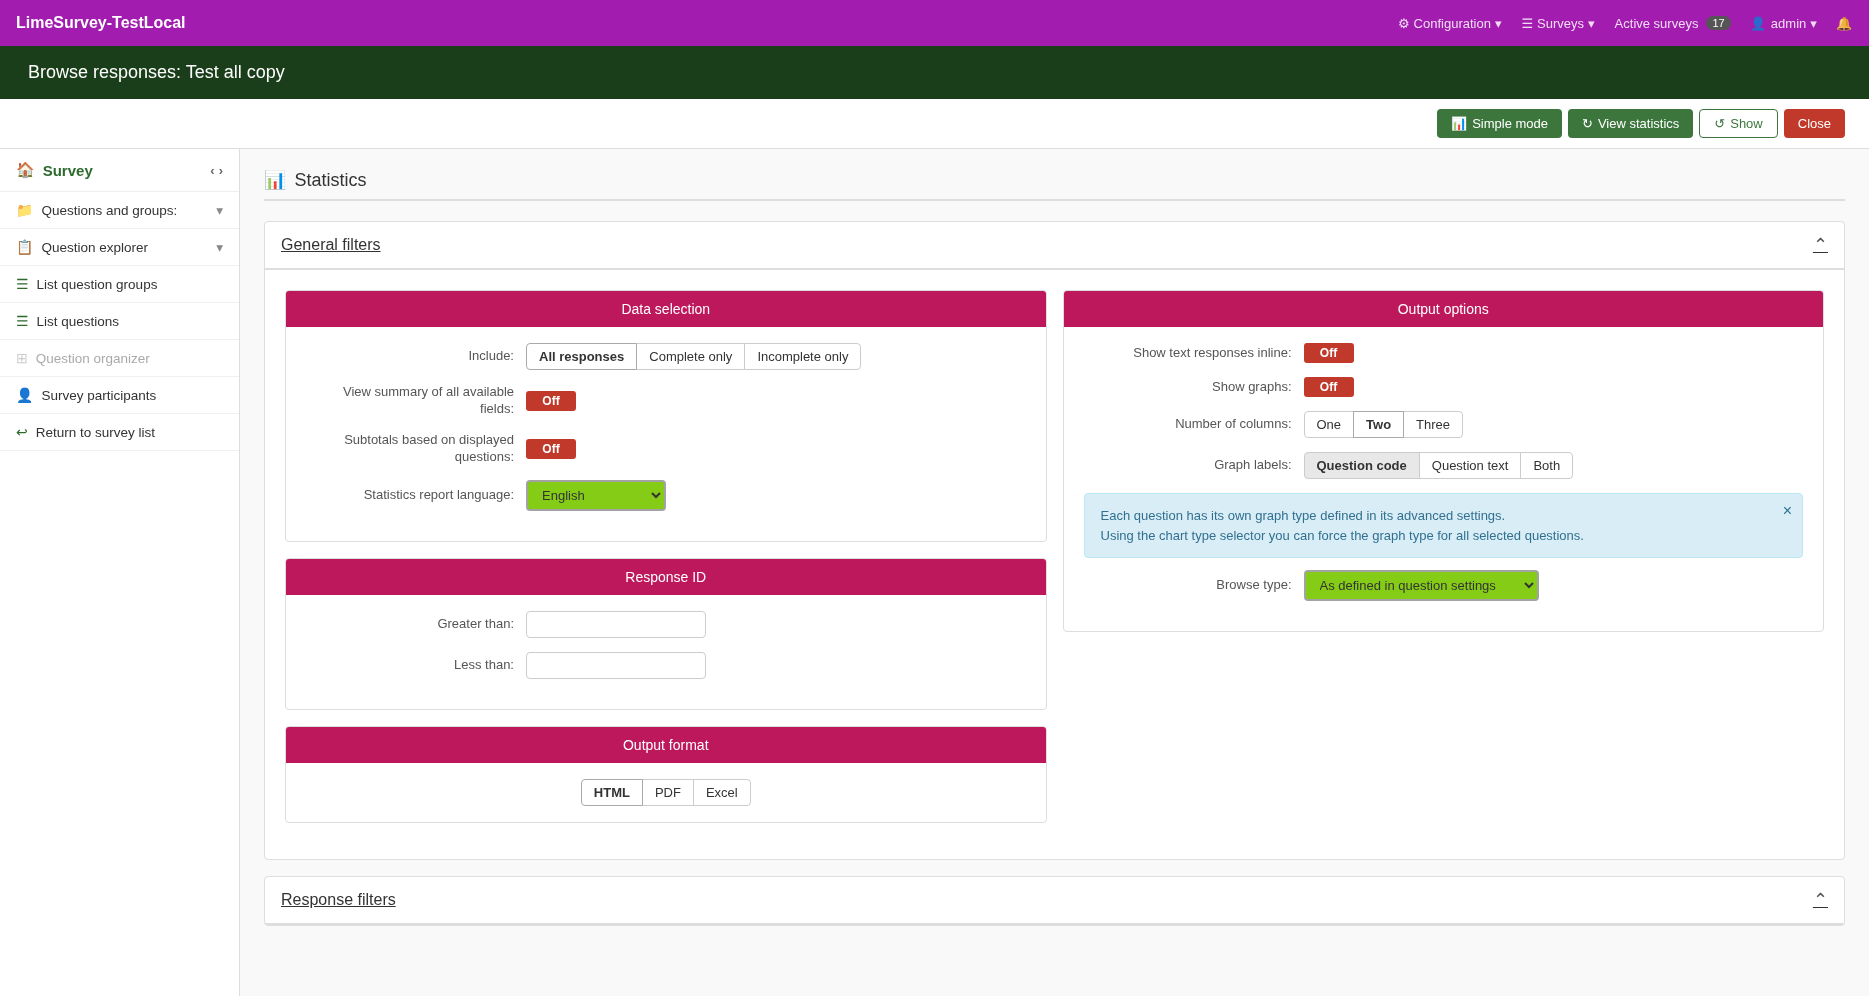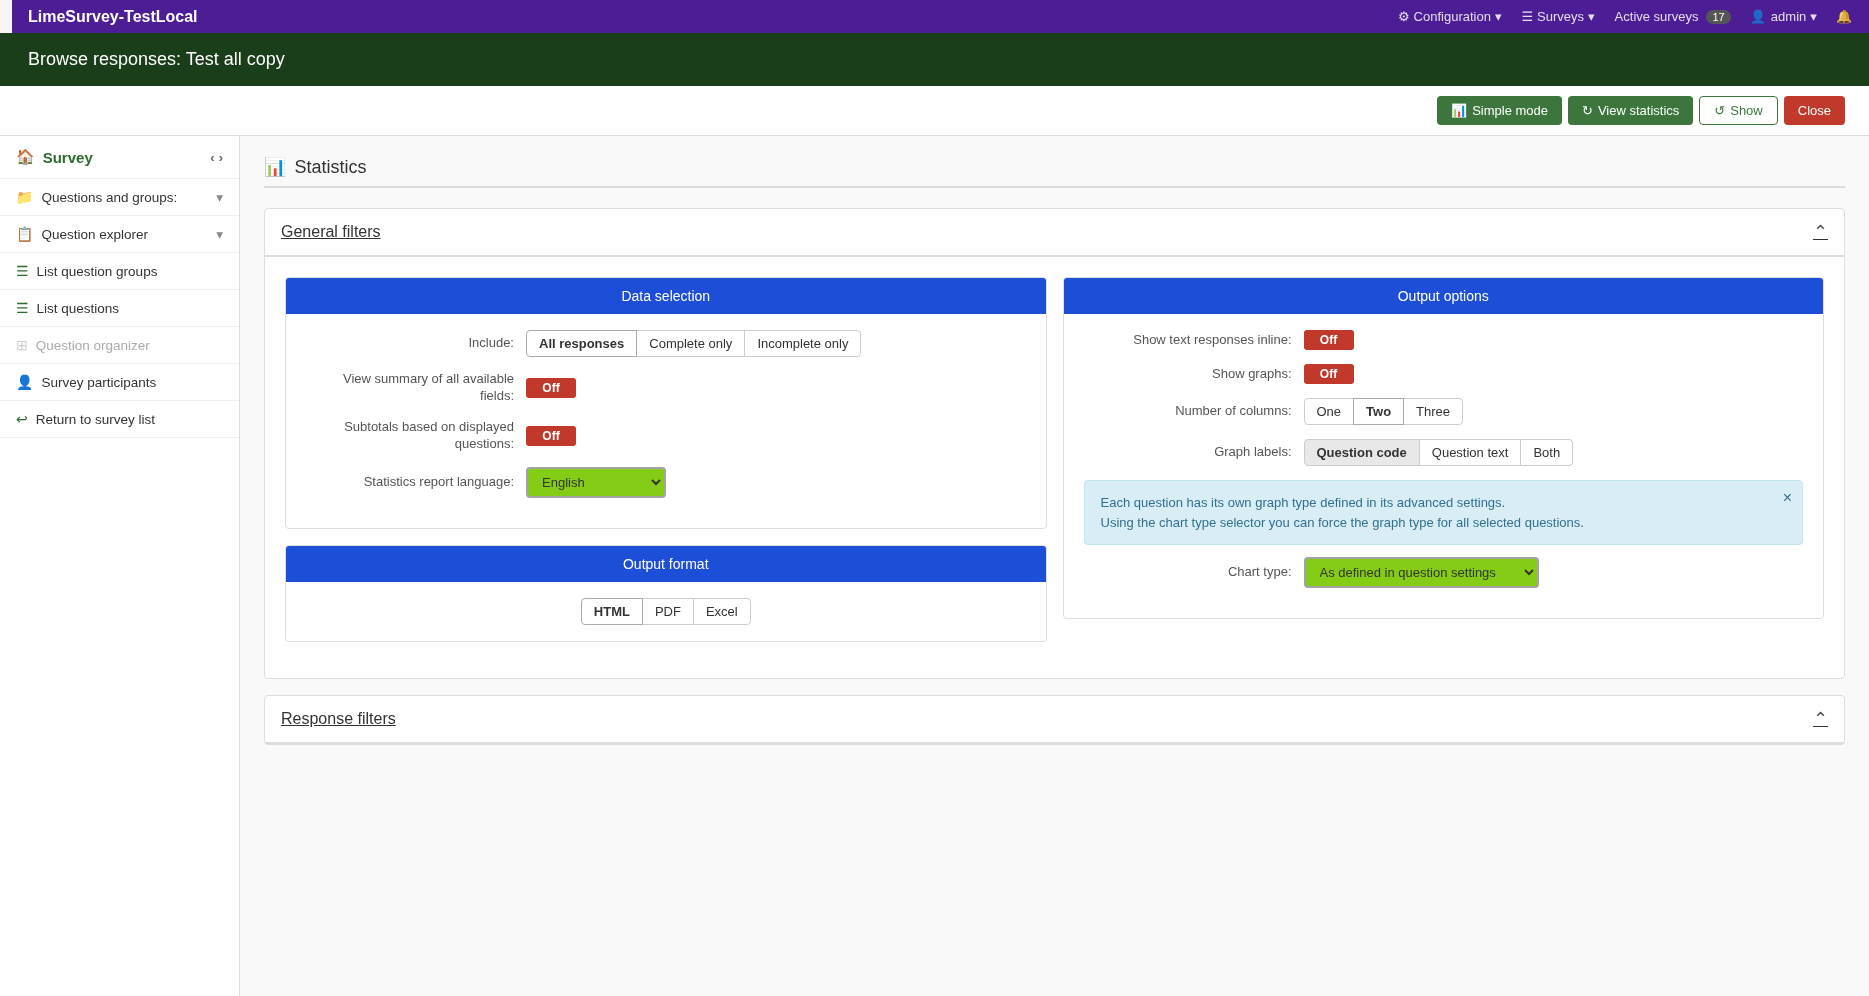--- a/index.html
+++ b/index.html
@@ -1,27 +1,26 @@
 <!DOCTYPE html>
 <html><head>
   <meta charset="utf-8">
   <style>
     * { box-sizing: border-box; margin: 0; padding: 0; }
     body { font-family: -apple-system, BlinkMacSystemFont, 'Segoe UI', Arial, sans-serif; font-size: 14px; color: #333; background: #f5f5f5; }
 
     
     .navbar {
-      background: #4c1d95;
+      background: #a21caf;
       color: white;
-      height: 33px;
+      height: 46px;
       display: flex;
       align-items: center;
       padding: 0 16px;
       justify-content: space-between;
-      margin-left: 12px;
     }
     .navbar-brand { font-size: 16px; font-weight: bold; color: white; text-decoration: none; }
     .navbar-right { display: flex; align-items: center; gap: 20px; }
     .navbar-item { color: rgba(255,255,255,0.85); font-size: 13px; cursor: pointer; display: flex; align-items: center; gap: 4px; }
     .badge { background: #555; color: white; border-radius: 10px; padding: 1px 6px; font-size: 11px; margin-left: 4px; }
 
     
     .page-title-bar {
       background: #1a3d1a;
       color: white;
@@ -96,21 +95,21 @@
     .section-header .bar-icon { color: #3c763d; font-size: 18px; }
 
     
     .panel {
       background: white;
       border: 1px solid #ddd;
       border-radius: 4px;
       margin-bottom: 16px;
     }
     .panel-header {
-      background: #1d4ed8;
+      background: #be185d;
       color: white;
       padding: 10px 16px;
       font-size: 14px;
       font-weight: 500;
       border-radius: 3px 3px 0 0;
       text-align: center;
     }
     .panel-body { padding: 16px 20px; }
 
     
@@ -391,20 +390,33 @@
                     <option>English</option>
                     <option>French</option>
                     <option>German</option>
                     <option>Spanish</option>
                   </select>
                 </div>
 
               </div>
             </div>
 
+            <div class="panel">
+              <div class="panel-header">Response ID</div>
+              <div class="panel-body">
+                <div class="form-row">
+                  <label class="form-label">Greater than:</label>
+                  <input type="text" class="text-input" value="" style="">
+                </div>
+                <div class="form-row">
+                  <label class="form-label">Less than:</label>
+                  <input type="text" class="text-input" value="" style="">
+                </div>
+              </div>
+            </div>
 
             <div class="panel">
               <div class="panel-header">Output format</div>
               <div class="panel-body">
                 <div style="display:flex; justify-content:center;">
                   <div class="btn-group">
                     <button class="btn-toggle active">HTML</button>
                     <button class="btn-toggle">PDF</button>
                     <button class="btn-toggle">Excel</button>
                   </div>
@@ -451,21 +463,21 @@
                   </div>
                 </div>
 
                 <div class="alert-info">
                   <button class="alert-close">×</button>
                   <span>Each question has its own graph type defined in its advanced settings.</span><br>
                   <span>Using the chart type selector you can force the graph type for all selected questions.</span>
                 </div>
 
                 <div class="form-row">
-                  <label class="form-label" style="width:220px">Chart type:</label>
+                  <label class="form-label" style="width:220px">Browse type:</label>
                   <select class="form-select">
                     <option>As defined in question settings</option>
                     <option>Bar</option>
                     <option>Pie</option>
                     <option>Line</option>
                   </select>
                 </div>
 
               </div>
             </div>

